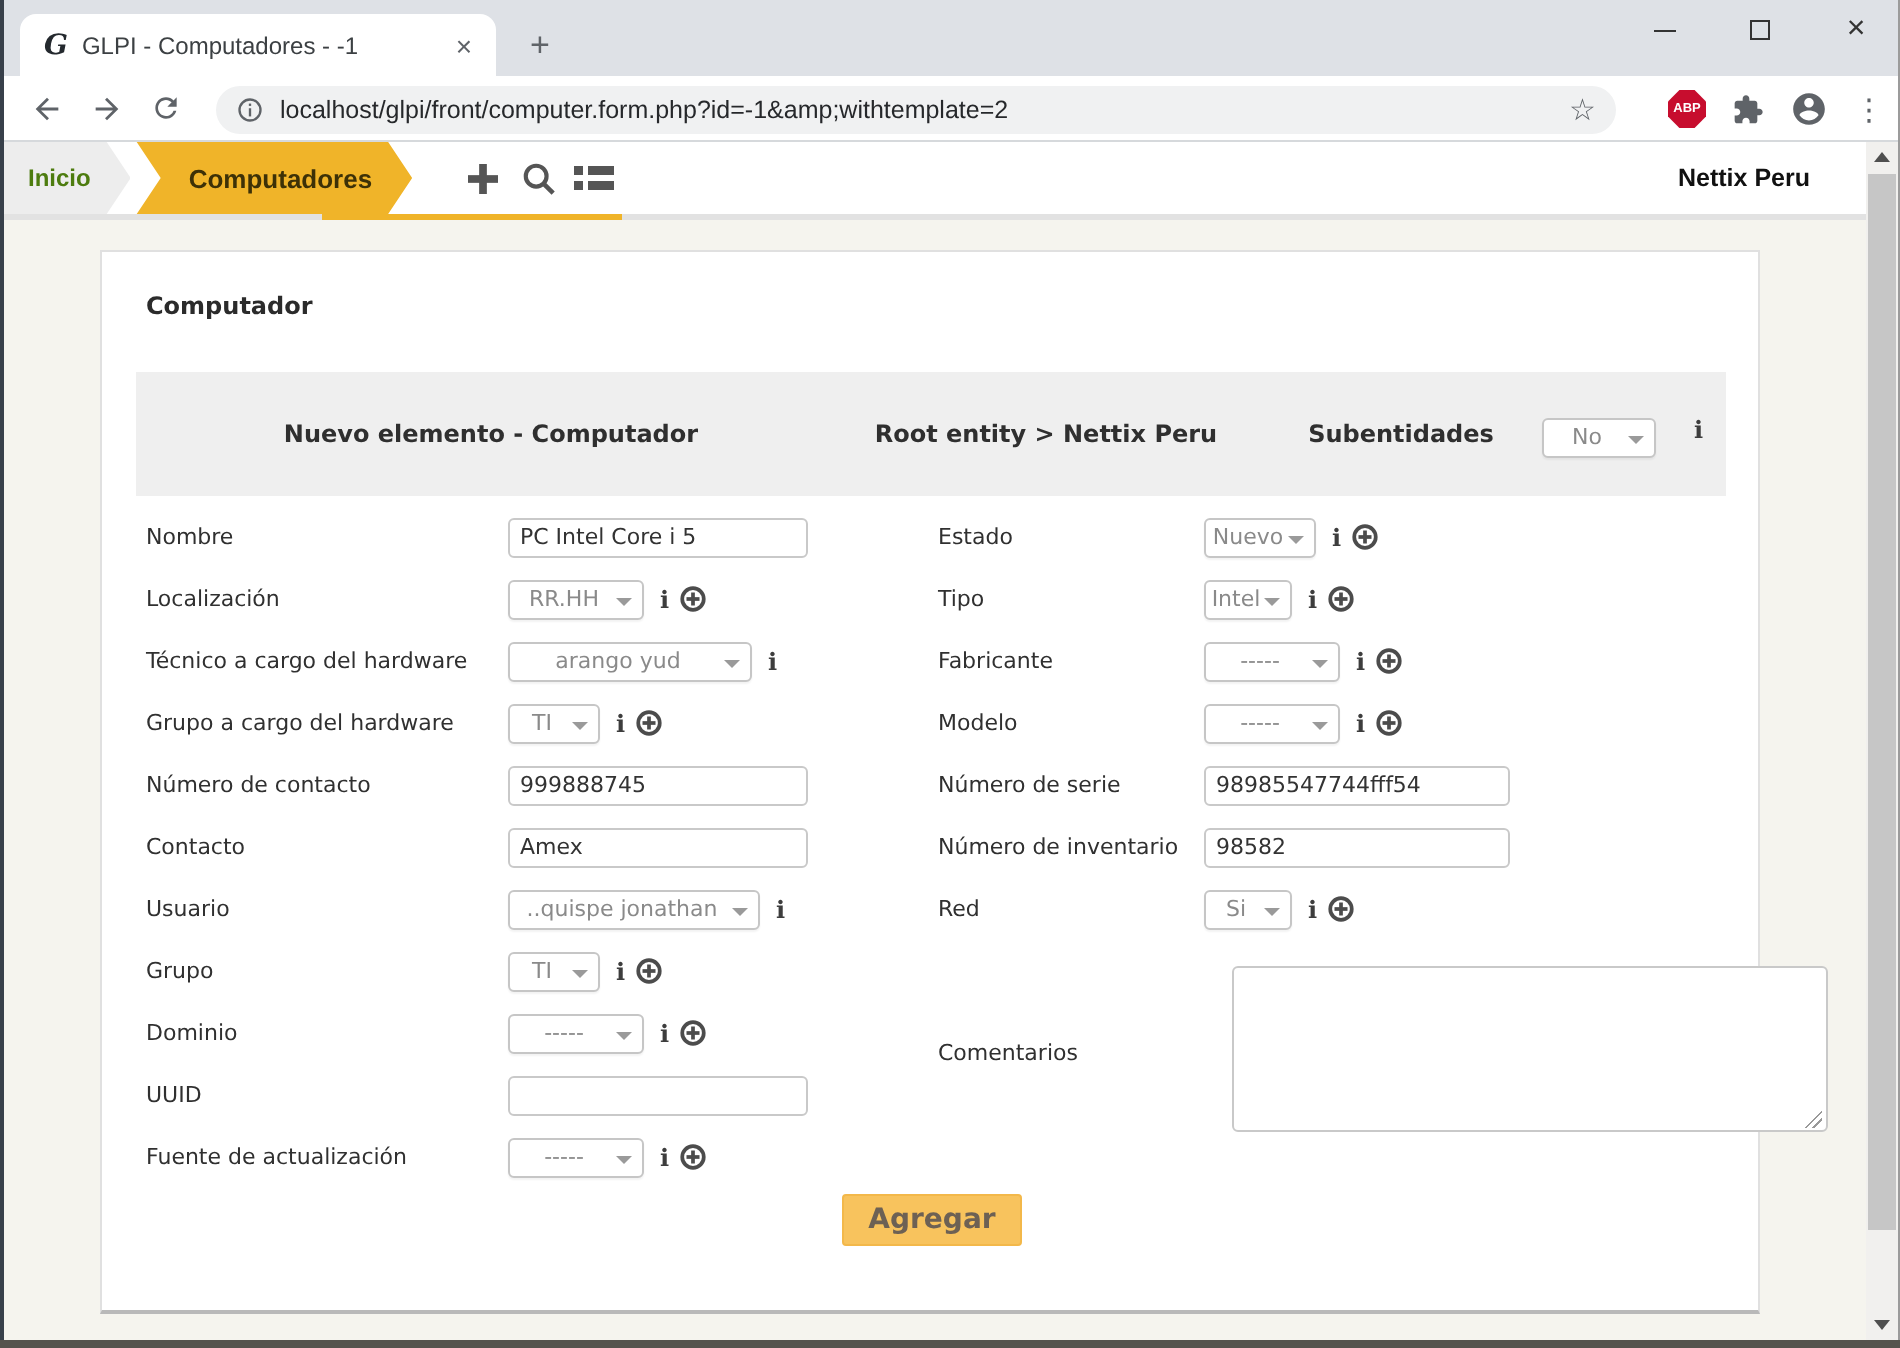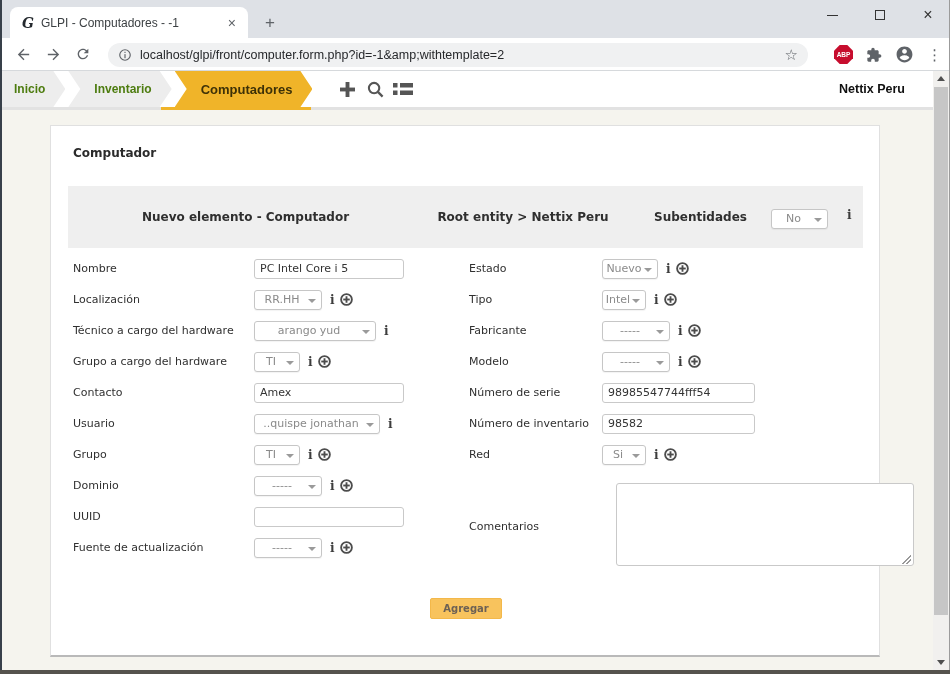--- a/index.html
+++ b/index.html
@@ -87,21 +87,21 @@
 
   .comments-row { display:flex; align-items:center; margin-top:13px;justify-content:space-between; }
   .ta-wrap { position:relative; }
   .ftextarea { width:298px; height:83px; border:1px solid #c9c9c9; border-radius:3px; resize:none;
                font-family:"DejaVu Sans", sans-serif; font-size:11px; color:#333; padding:4px; }
   .grip { position:absolute; right:3px; bottom:6px; width:9px; height:9px;
           background:linear-gradient(135deg, transparent 0 50%, #999 50% 56%, transparent 56% 72%, #999 72% 78%, transparent 78%); }
 
   .submit-row { position:absolute; left:0; top:471px; width:830px; text-align:center; }
   .btn-submit { background:#f8c35d; border:1px solid #f3b84a; border-radius:2px; color:#6d6154;
-                font-weight:bold; font-size:10px; padding:4px 12px; cursor:pointer;
+                font-weight:bold; font-size:14px; padding:4px 12px; cursor:pointer;
                 font-family:"DejaVu Sans", sans-serif; }
 
   
   .scrollbar { position:absolute; right:1px; top:71px; width:16px; height:599px; background:#f1f0ee; }
   .sb-btn { position:absolute; left:0; width:16px; height:15px; display:flex; align-items:center; justify-content:center; }
   .sb-up { top:0; } .sb-down { bottom:0; }
   .tri-up { width:0; height:0; border-left:4px solid transparent; border-right:4px solid transparent; border-bottom:5px solid #4f4f4f; }
   .tri-down { width:0; height:0; border-left:4px solid transparent; border-right:4px solid transparent; border-top:5px solid #4f4f4f; }
   .sb-thumb { position:absolute; left:1px; top:16px; width:14px; height:528px; background:#c6c6c6; }
 
@@ -165,21 +165,20 @@
     <svg width="19" height="19" viewBox="0 0 24 24">
         <path d="M12 2C6.48 2 2 6.48 2 12s4.48 10 10 10 10-4.48 10-10S17.52 2 12 2zm0 3c1.66 0 3 1.34 3 3s-1.34 3-3 3-3-1.34-3-3 1.34-3 3-3zm0 14.2c-2.5 0-4.71-1.28-6-3.22.03-1.99 4-3.08 6-3.08 1.99 0 5.97 1.09 6 3.08-1.29 1.94-3.5 3.22-6 3.22z" fill="#5f6368"></path>
       </svg>
     <span class="dots">⋮</span>
   </div>
 </div>
 
 <div class="glpibar">
   <div class="crumbs">
     <div class="crumb first">Inicio</div>
-    <div class="crumb">Inventario</div>
     <div class="crumb active">Computadores</div>
     <div class="bc-ico" style="margin-left:18px">
       <svg width="15" height="15" viewBox="0 0 14 14">
           <rect x="5.2" y="0" width="3.6" height="14" fill="#555"></rect>
           <rect x="0" y="5.2" width="14" height="3.6" fill="#555"></rect>
         </svg>
     </div>
     <div class="bc-ico">
       <svg width="17" height="17" viewBox="0 0 18 18">
           <circle cx="7.5" cy="7.5" r="5.5" fill="none" stroke="#555" stroke-width="2.2"></circle>
@@ -251,20 +250,24 @@
         <span class="iico">i</span>
         <span class="addico">
             <svg width="13" height="13" viewBox="0 0 14 14">
               <circle cx="7" cy="7" r="5.8" fill="none" stroke="#4c4c4c" stroke-width="2"></circle>
               <rect x="6" y="3.5" width="2" height="7" fill="#4c4c4c"></rect>
               <rect x="3.5" y="6" width="7" height="2" fill="#4c4c4c"></rect>
             </svg>
           </span>
       </div>
       <div class="frow">
+        <span class="flabel">Número de contacto</span>
+        <input class="tinput" value="999888745" style="">
+      </div>
+      <div class="frow">
         <span class="flabel">Contacto</span>
         <input class="tinput" value="Amex" style="">
       </div>
       <div class="frow">
         <span class="flabel">Usuario</span>
         <div class="sel" style="width:126px">
           <span class="selval">..quispe jonathan</span>
           <span class="caret"></span>
         </div>
         <span class="iico">i</span>

